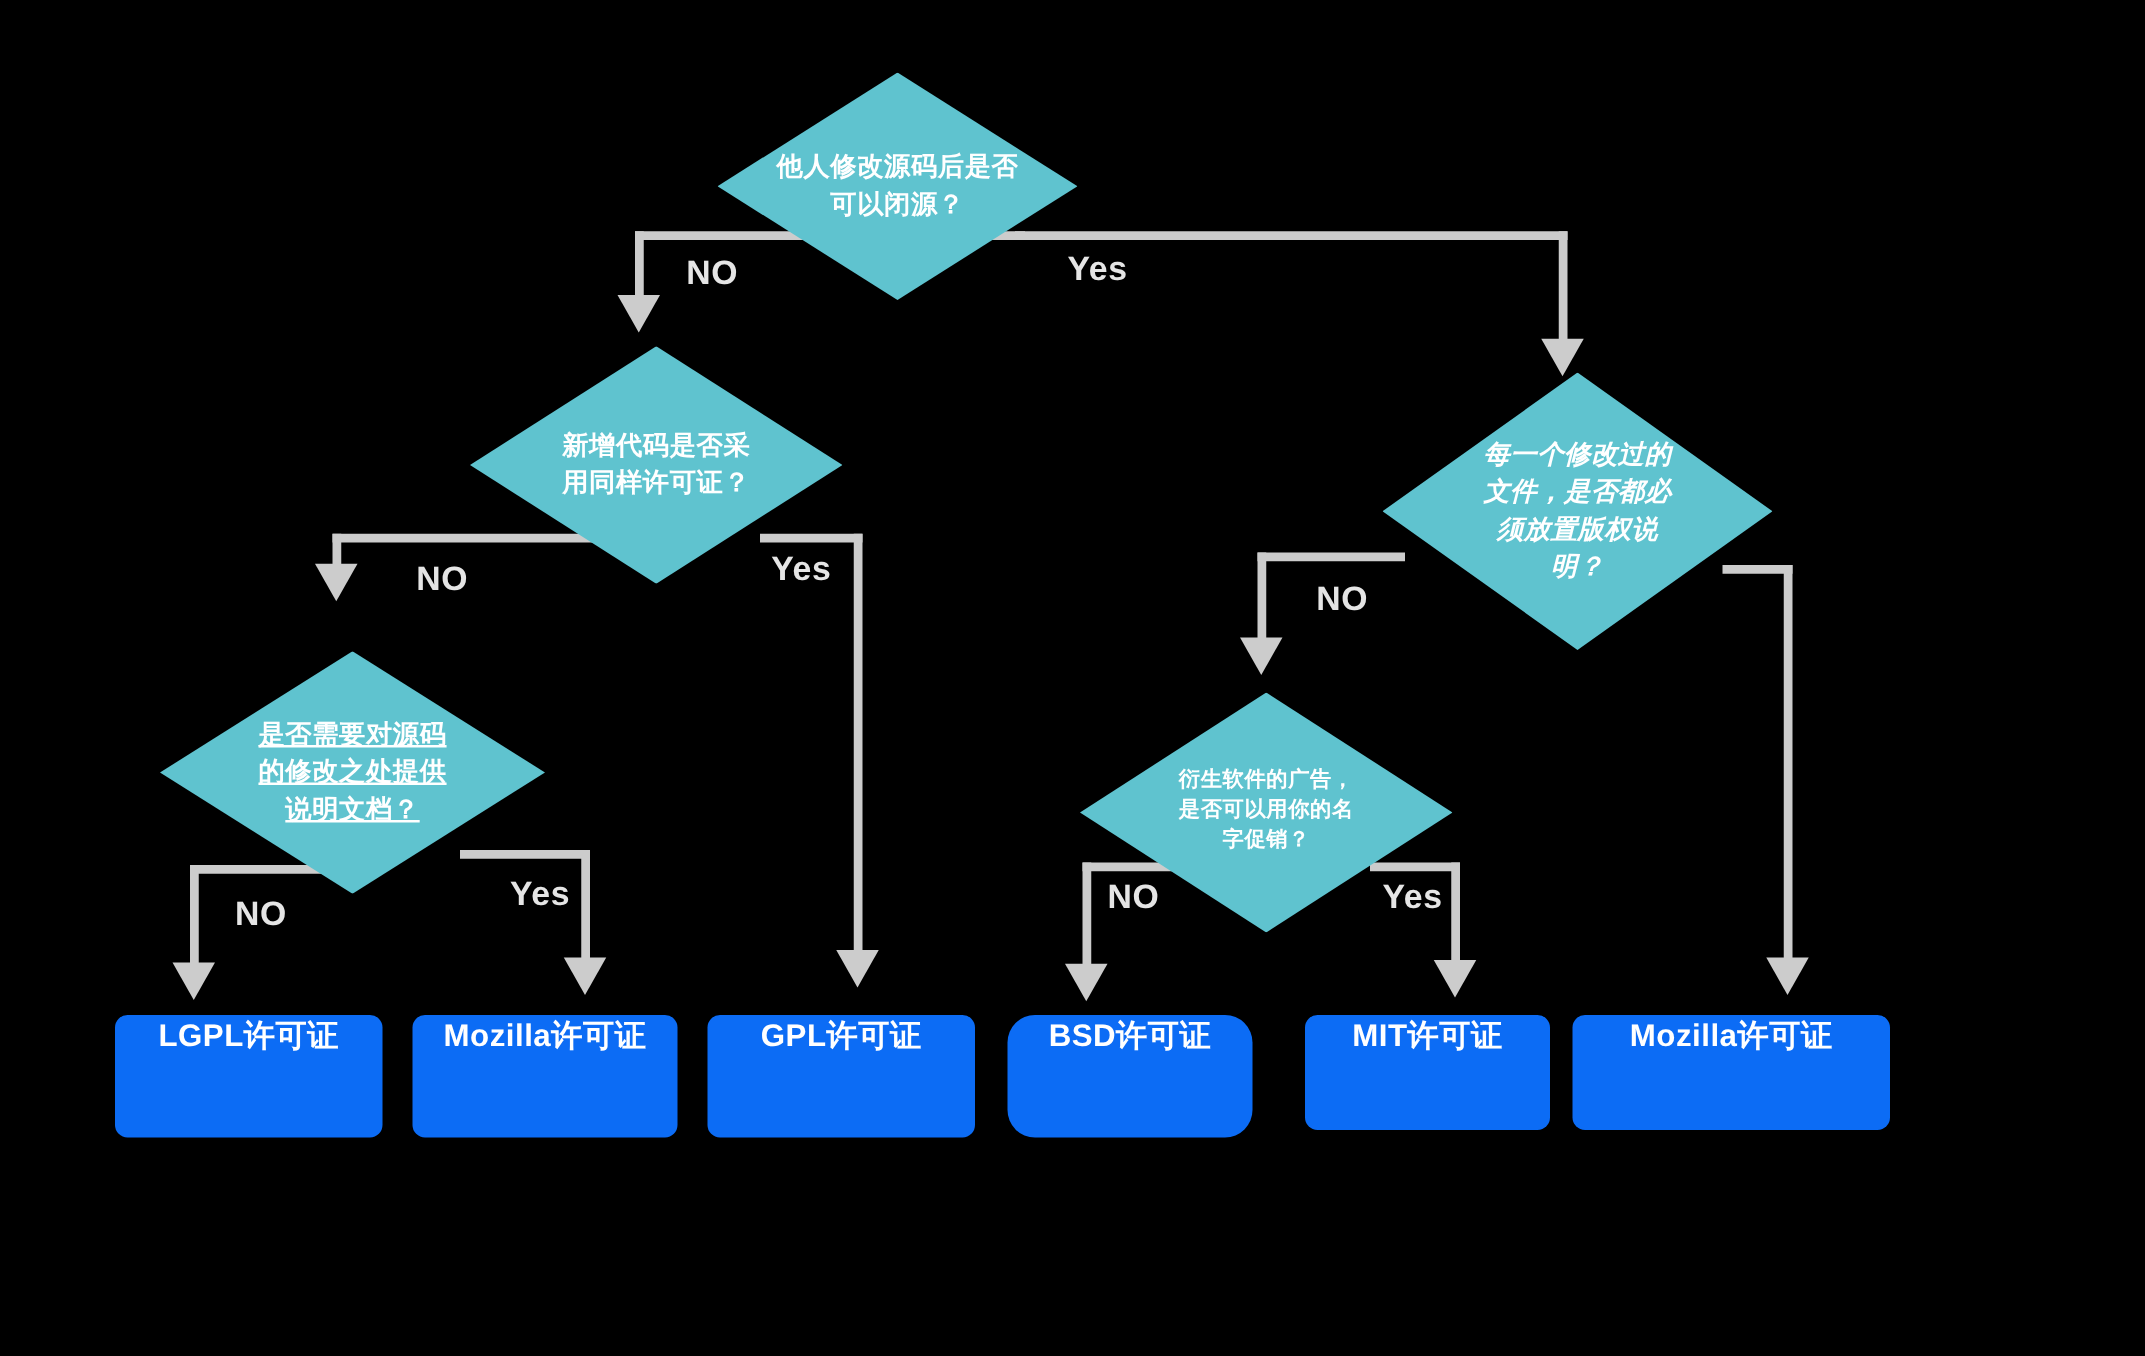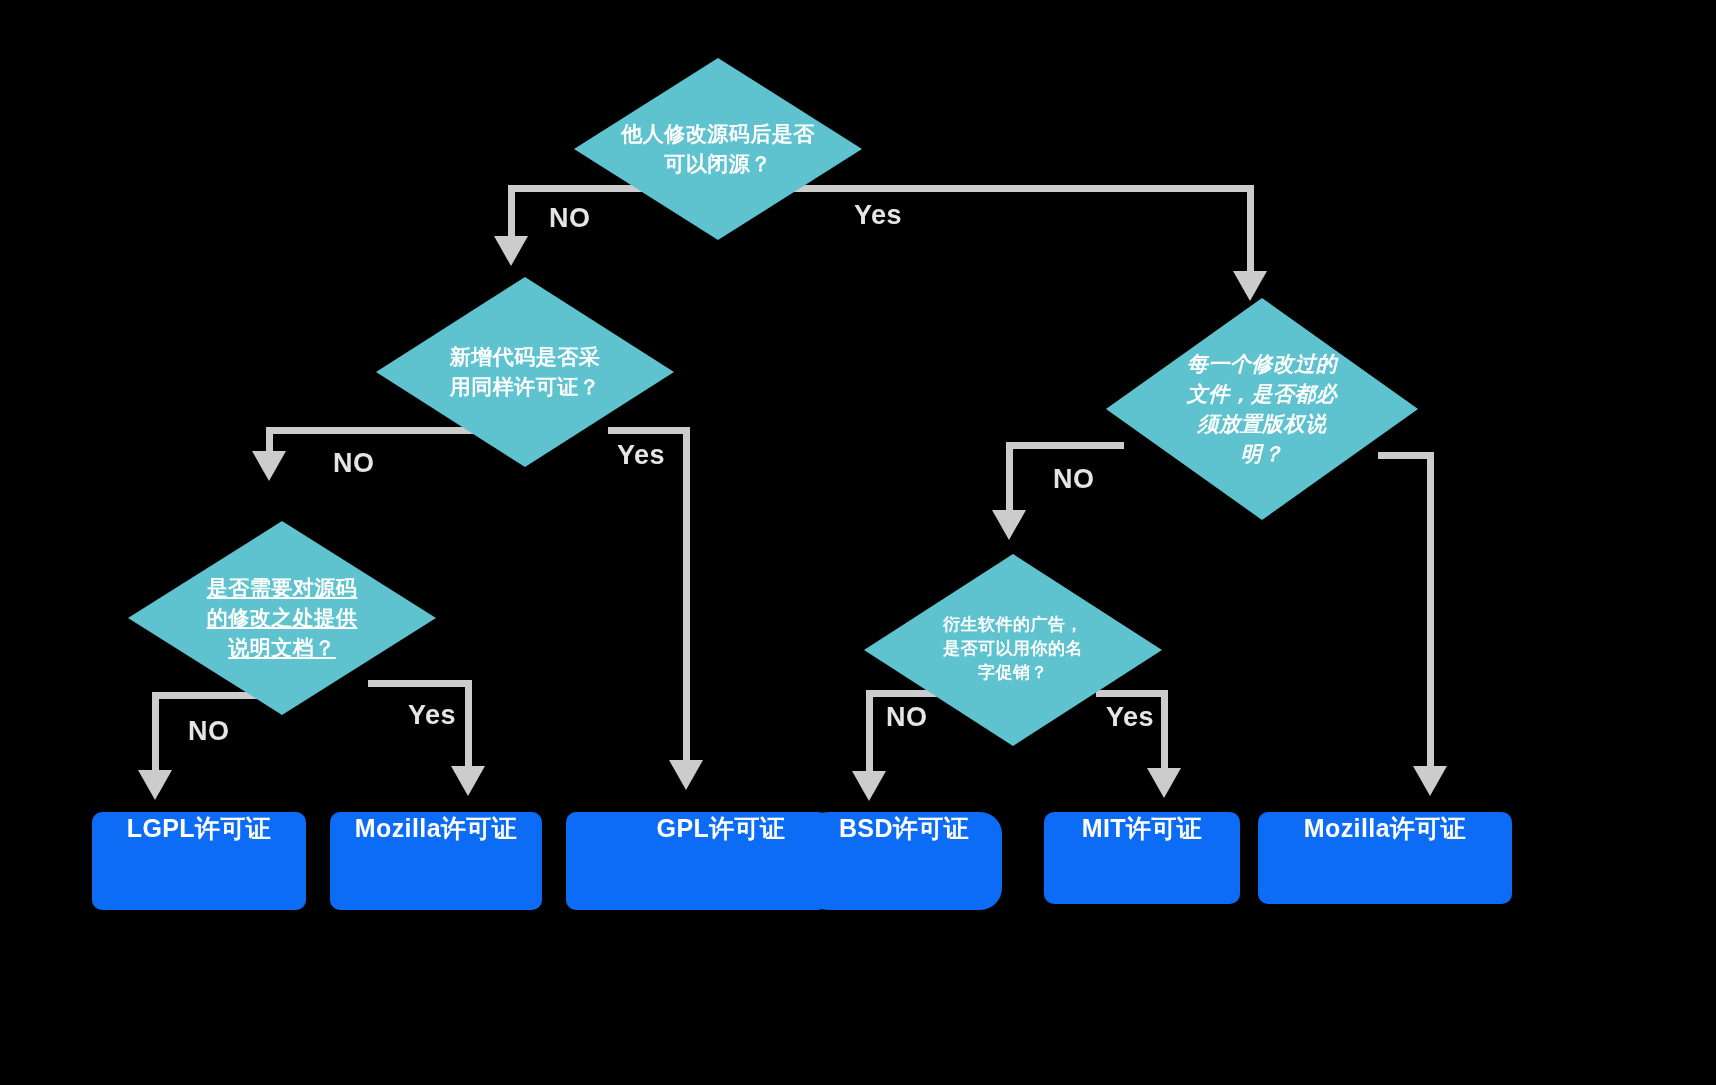--- a/index.html
+++ b/index.html
@@ -119,21 +119,21 @@
   </div>
 
   <div class="box" style="left:92px;top:812px;width:214px;height:98px;">
     <span class="btext">LGPL许可证</span>
   </div>
 
   <div class="box" style="left:330px;top:812px;width:212px;height:98px;">
     <span class="btext">Mozilla许可证</span>
   </div>
 
-  <div class="box" style="left:566px;top:812px;width:214px;height:98px;padding-left:48px;">
+  <div class="box" style="left:566px;top:812px;width:214px;height:98px;">
     <span class="btext">GPL许可证</span>
   </div>
 
   <div class="box" style="left:806px;top:812px;width:196px;height:98px;border-radius:22px;">
     <span class="btext">BSD许可证</span>
   </div>
 
   <div class="box" style="left:1044px;top:812px;width:196px;height:92px;">
     <span class="btext">MIT许可证</span>
   </div>

